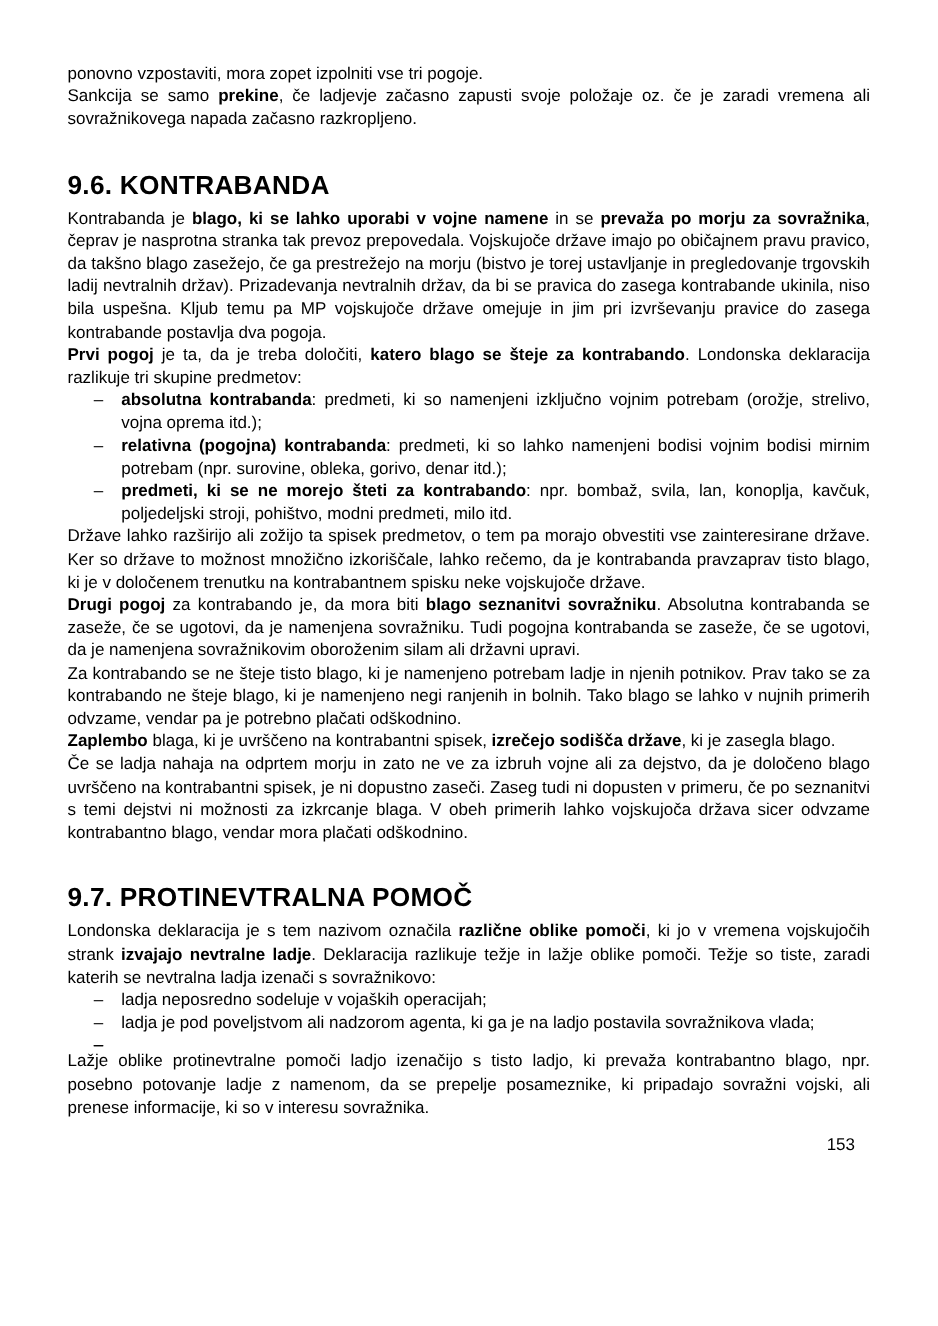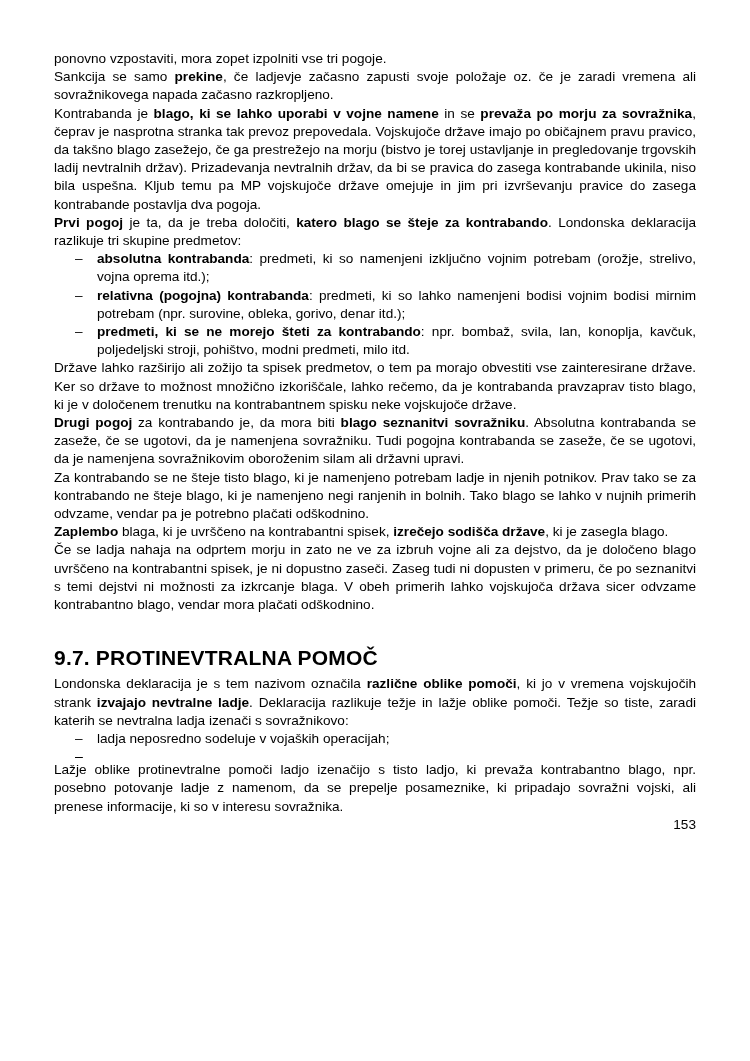--- a/index.html
+++ b/index.html
@@ -37,31 +37,32 @@
     text-align: justify;
     margin: 0;
   }
   ul.dash-list .li-marker {
     position: absolute;
     left: 21px;
     top: 0;
     width: 22px;
   }
   b { font-weight: bold; }
-  .page-number { text-align: right; margin: 0; }
+  .page-number { text-align: right; margin: 12px; }
 </style>
 </head>
 <body>
 
 <div class="page">
 
   <p class="para no-just gap-after"><span>ponovno vzpostaviti, mora zopet izpolniti vse tri pogoje.</span></p>
 
   <p class="para"><span>Sankcija se samo </span><b>prekine</b><span>, če ladjevje začasno zapusti svoje položaje oz. če je zaradi vremena ali sovražnikovega napada začasno razkropljeno.</span></p>
 
+  <h2 class="section-heading">9.6. KONTRABANDA</h2>
 
   <p class="para gap-after"><span>Kontrabanda je </span><b>blago, ki se lahko uporabi v vojne namene</b><span> in se </span><b>prevaža po morju za sovražnika</b><span>, čeprav je nasprotna stranka tak prevoz prepovedala. Vojskujoče države imajo po običajnem pravu pravico, da takšno blago zasežejo, če ga prestrežejo na morju (bistvo je torej ustavljanje in pregledovanje trgovskih ladij nevtralnih držav). Prizadevanja nevtralnih držav, da bi se pravica do zasega kontrabande ukinila, niso bila uspešna. Kljub temu pa MP vojskujoče države omejuje in jim pri izvrševanju pravice do zasega kontrabande postavlja dva pogoja.</span></p>
 
   <p class="para"><b>Prvi pogoj</b><span> je ta, da je treba določiti, </span><b>katero blago se šteje za kontrabando</b><span>. Londonska deklaracija razlikuje tri skupine predmetov:</span></p>
 
   <ul class="dash-list">
     <li><span class="li-marker">–</span><b>absolutna kontrabanda</b><span>: predmeti, ki so namenjeni izključno vojnim potrebam (orožje, strelivo, vojna oprema itd.);</span></li>
     <li><span class="li-marker">–</span><b>relativna (pogojna) kontrabanda</b><span>: predmeti, ki so lahko namenjeni bodisi vojnim bodisi mirnim potrebam (npr. surovine, obleka, gorivo, denar itd.);</span></li>
     <li><span class="li-marker">–</span><b>predmeti, ki se ne morejo šteti za kontrabando</b><span>: npr. bombaž, svila, lan, konoplja, kavčuk, poljedeljski stroji, pohištvo, modni predmeti, milo itd.</span></li>
   </ul>
@@ -75,21 +76,21 @@
   <p class="para"><b>Zaplembo</b><span> blaga, ki je uvrščeno na kontrabantni spisek, </span><b>izrečejo sodišča države</b><span>, ki je zasegla blago.</span></p>
 
   <p class="para"><span>Če se ladja nahaja na odprtem morju in zato ne ve za izbruh vojne ali za dejstvo, da je določeno blago uvrščeno na kontrabantni spisek, je ni dopustno zaseči. Zaseg tudi ni dopusten v primeru, če po seznanitvi s temi dejstvi ni možnosti za izkrcanje blaga. V obeh primerih lahko vojskujoča država sicer odvzame kontrabantno blago, vendar mora plačati odškodnino.</span></p>
 
   <h2 class="section-heading second">9.7. PROTINEVTRALNA POMOČ</h2>
 
   <p class="para"><span>Londonska deklaracija je s tem nazivom označila </span><b>različne oblike pomoči</b><span>, ki jo v vremena vojskujočih strank </span><b>izvajajo nevtralne ladje</b><span>. Deklaracija razlikuje težje in lažje oblike pomoči. Težje so tiste, zaradi katerih se nevtralna ladja izenači s sovražnikovo:</span></p>
 
   <ul class="dash-list gap-after-md">
     <li><span class="li-marker">–</span><span>ladja neposredno sodeluje v vojaških operacijah;</span></li>
-    <li><span class="li-marker">–</span></li>
+    <li><span class="li-marker">–</span><span>ladja je pod poveljstvom ali nadzorom agenta, ki ga je na ladjo postavila sovražnikova vlada;</span></li>
     <li><span class="li-marker">–</span></li>
     <li><span class="li-marker">–</span></li>
   </ul>
 
   <p class="para"><span>Lažje oblike protinevtralne pomoči ladjo izenačijo s tisto ladjo, ki prevaža kontrabantno blago, npr. posebno potovanje ladje z namenom, da se prepelje posameznike, ki pripadajo sovražni vojski, ali prenese informacije, ki so v interesu sovražnika.</span></p>
 
 
   <p class="page-number">153</p>
 
 </div>

